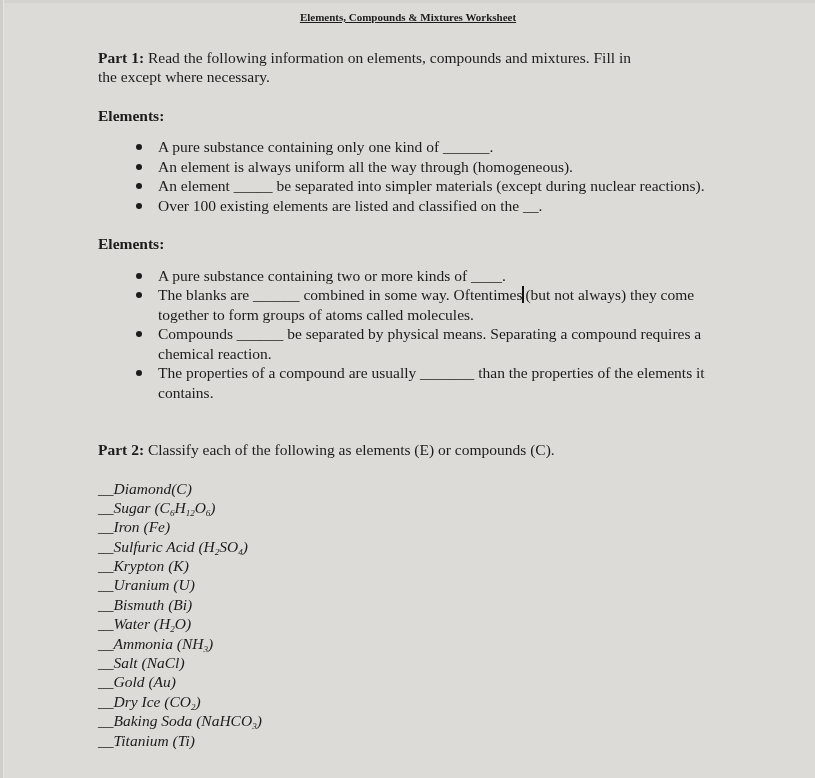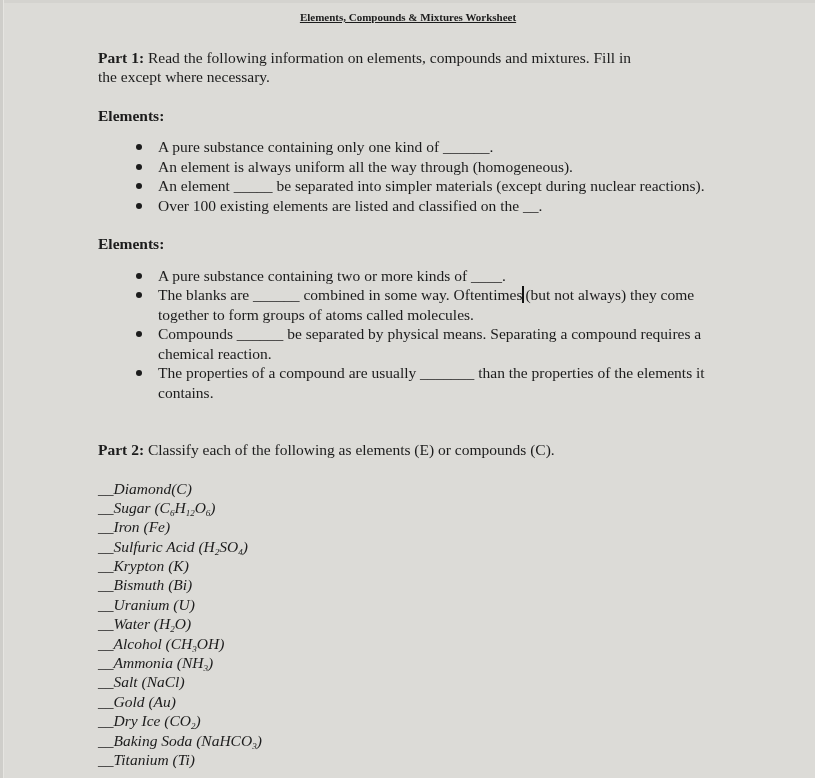--- a/index.html
+++ b/index.html
@@ -74,24 +74,23 @@
   <div class="part2">
     <span class="b">Part 2:</span><span> Classify each of the following as elements (E) or compounds (C).</span>
   </div>
 
   <div class="items" id="items">
       <div class="item"><span>__</span><span>Diamond(C)</span></div>
       <div class="item"><span>__</span><span>Sugar (C<sub>6</sub>H<sub>12</sub>O<sub>6</sub>)</span></div>
       <div class="item"><span>__</span><span>Iron (Fe)</span></div>
       <div class="item"><span>__</span><span>Sulfuric Acid (H<sub>2</sub>SO<sub>4</sub>)</span></div>
       <div class="item"><span>__</span><span>Krypton (K)</span></div>
+      <div class="item"><span>__</span><span>Uranium (U)</span></div>
       <div class="item"><span>__</span><span>Bismuth (Bi)</span></div>
-      <div class="item"><span>__</span><span>Uranium (U)</span></div>
       <div class="item"><span>__</span><span>Water (H<sub>2</sub>O)</span></div>
-      <div class="item"><span>__</span><span>Alcohol (CH<sub>3</sub>OH)</span></div>
       <div class="item"><span>__</span><span>Ammonia (NH<sub>3</sub>)</span></div>
       <div class="item"><span>__</span><span>Salt (NaCl)</span></div>
       <div class="item"><span>__</span><span>Gold (Au)</span></div>
       <div class="item"><span>__</span><span>Dry Ice (CO<sub>2</sub>)</span></div>
       <div class="item"><span>__</span><span>Baking Soda (NaHCO<sub>3</sub>)</span></div>
       <div class="item"><span>__</span><span>Titanium (Ti)</span></div>
     </div>
 </div>
 
 </body></html>

